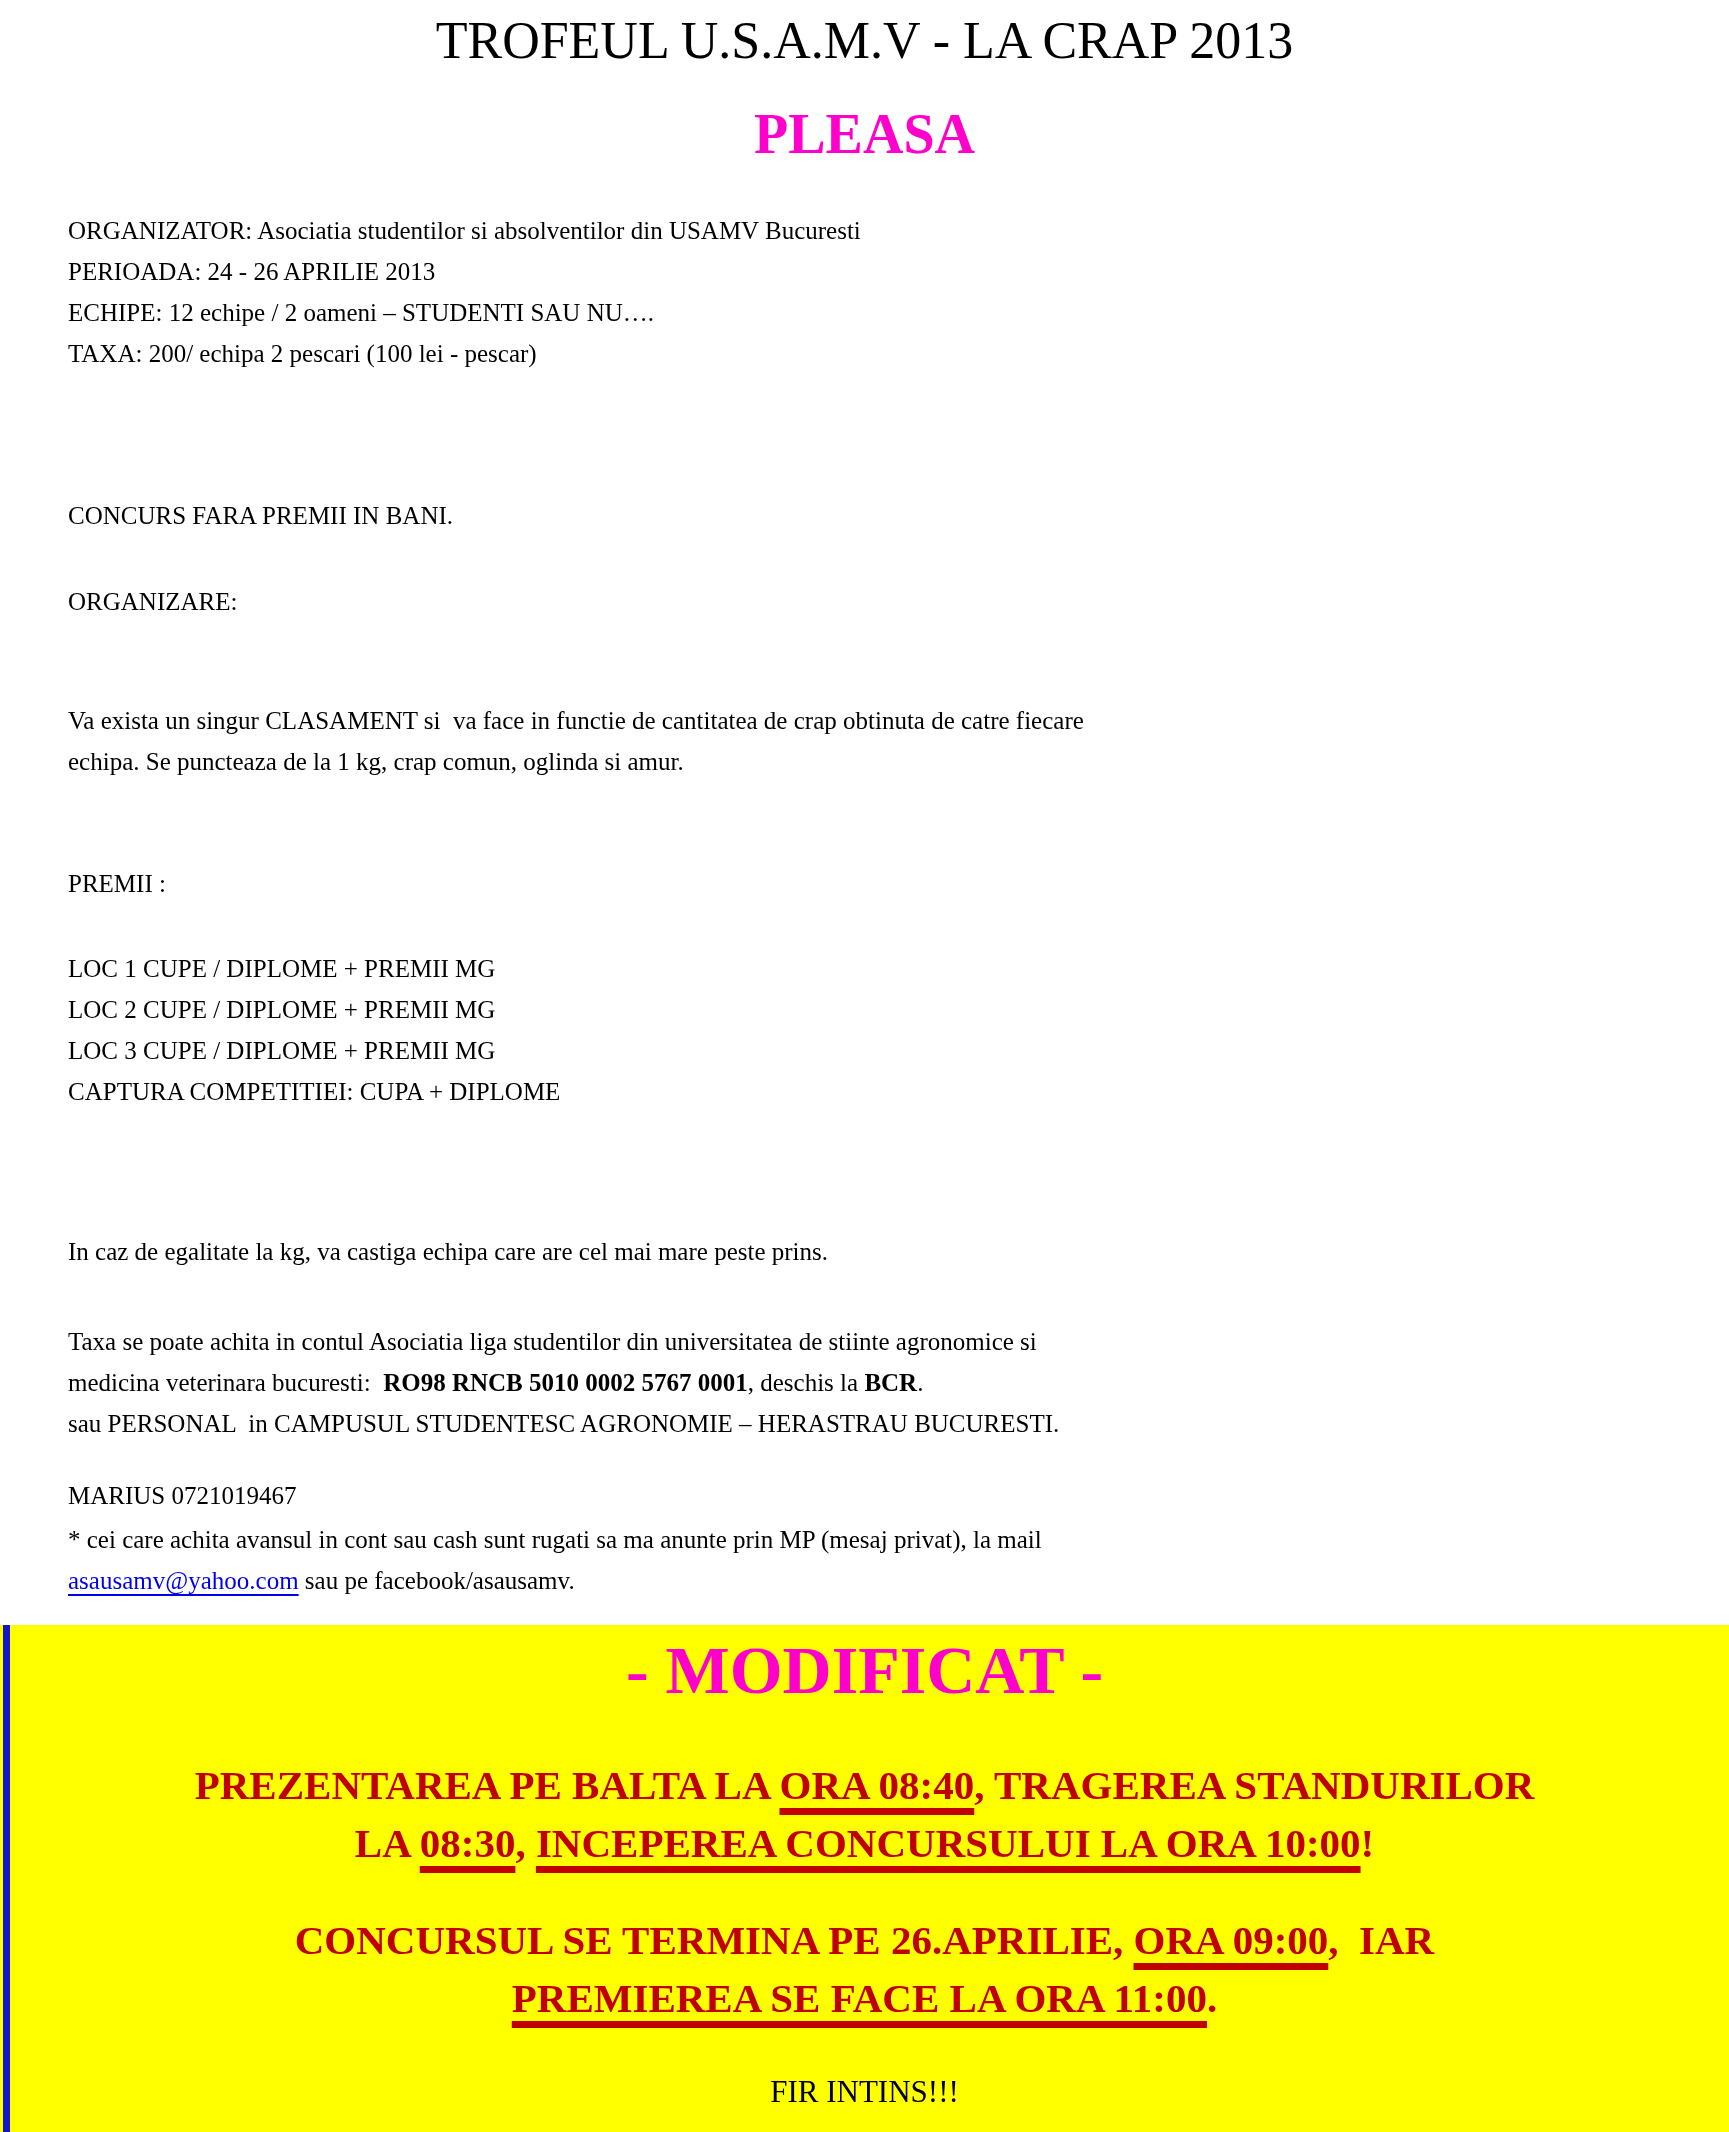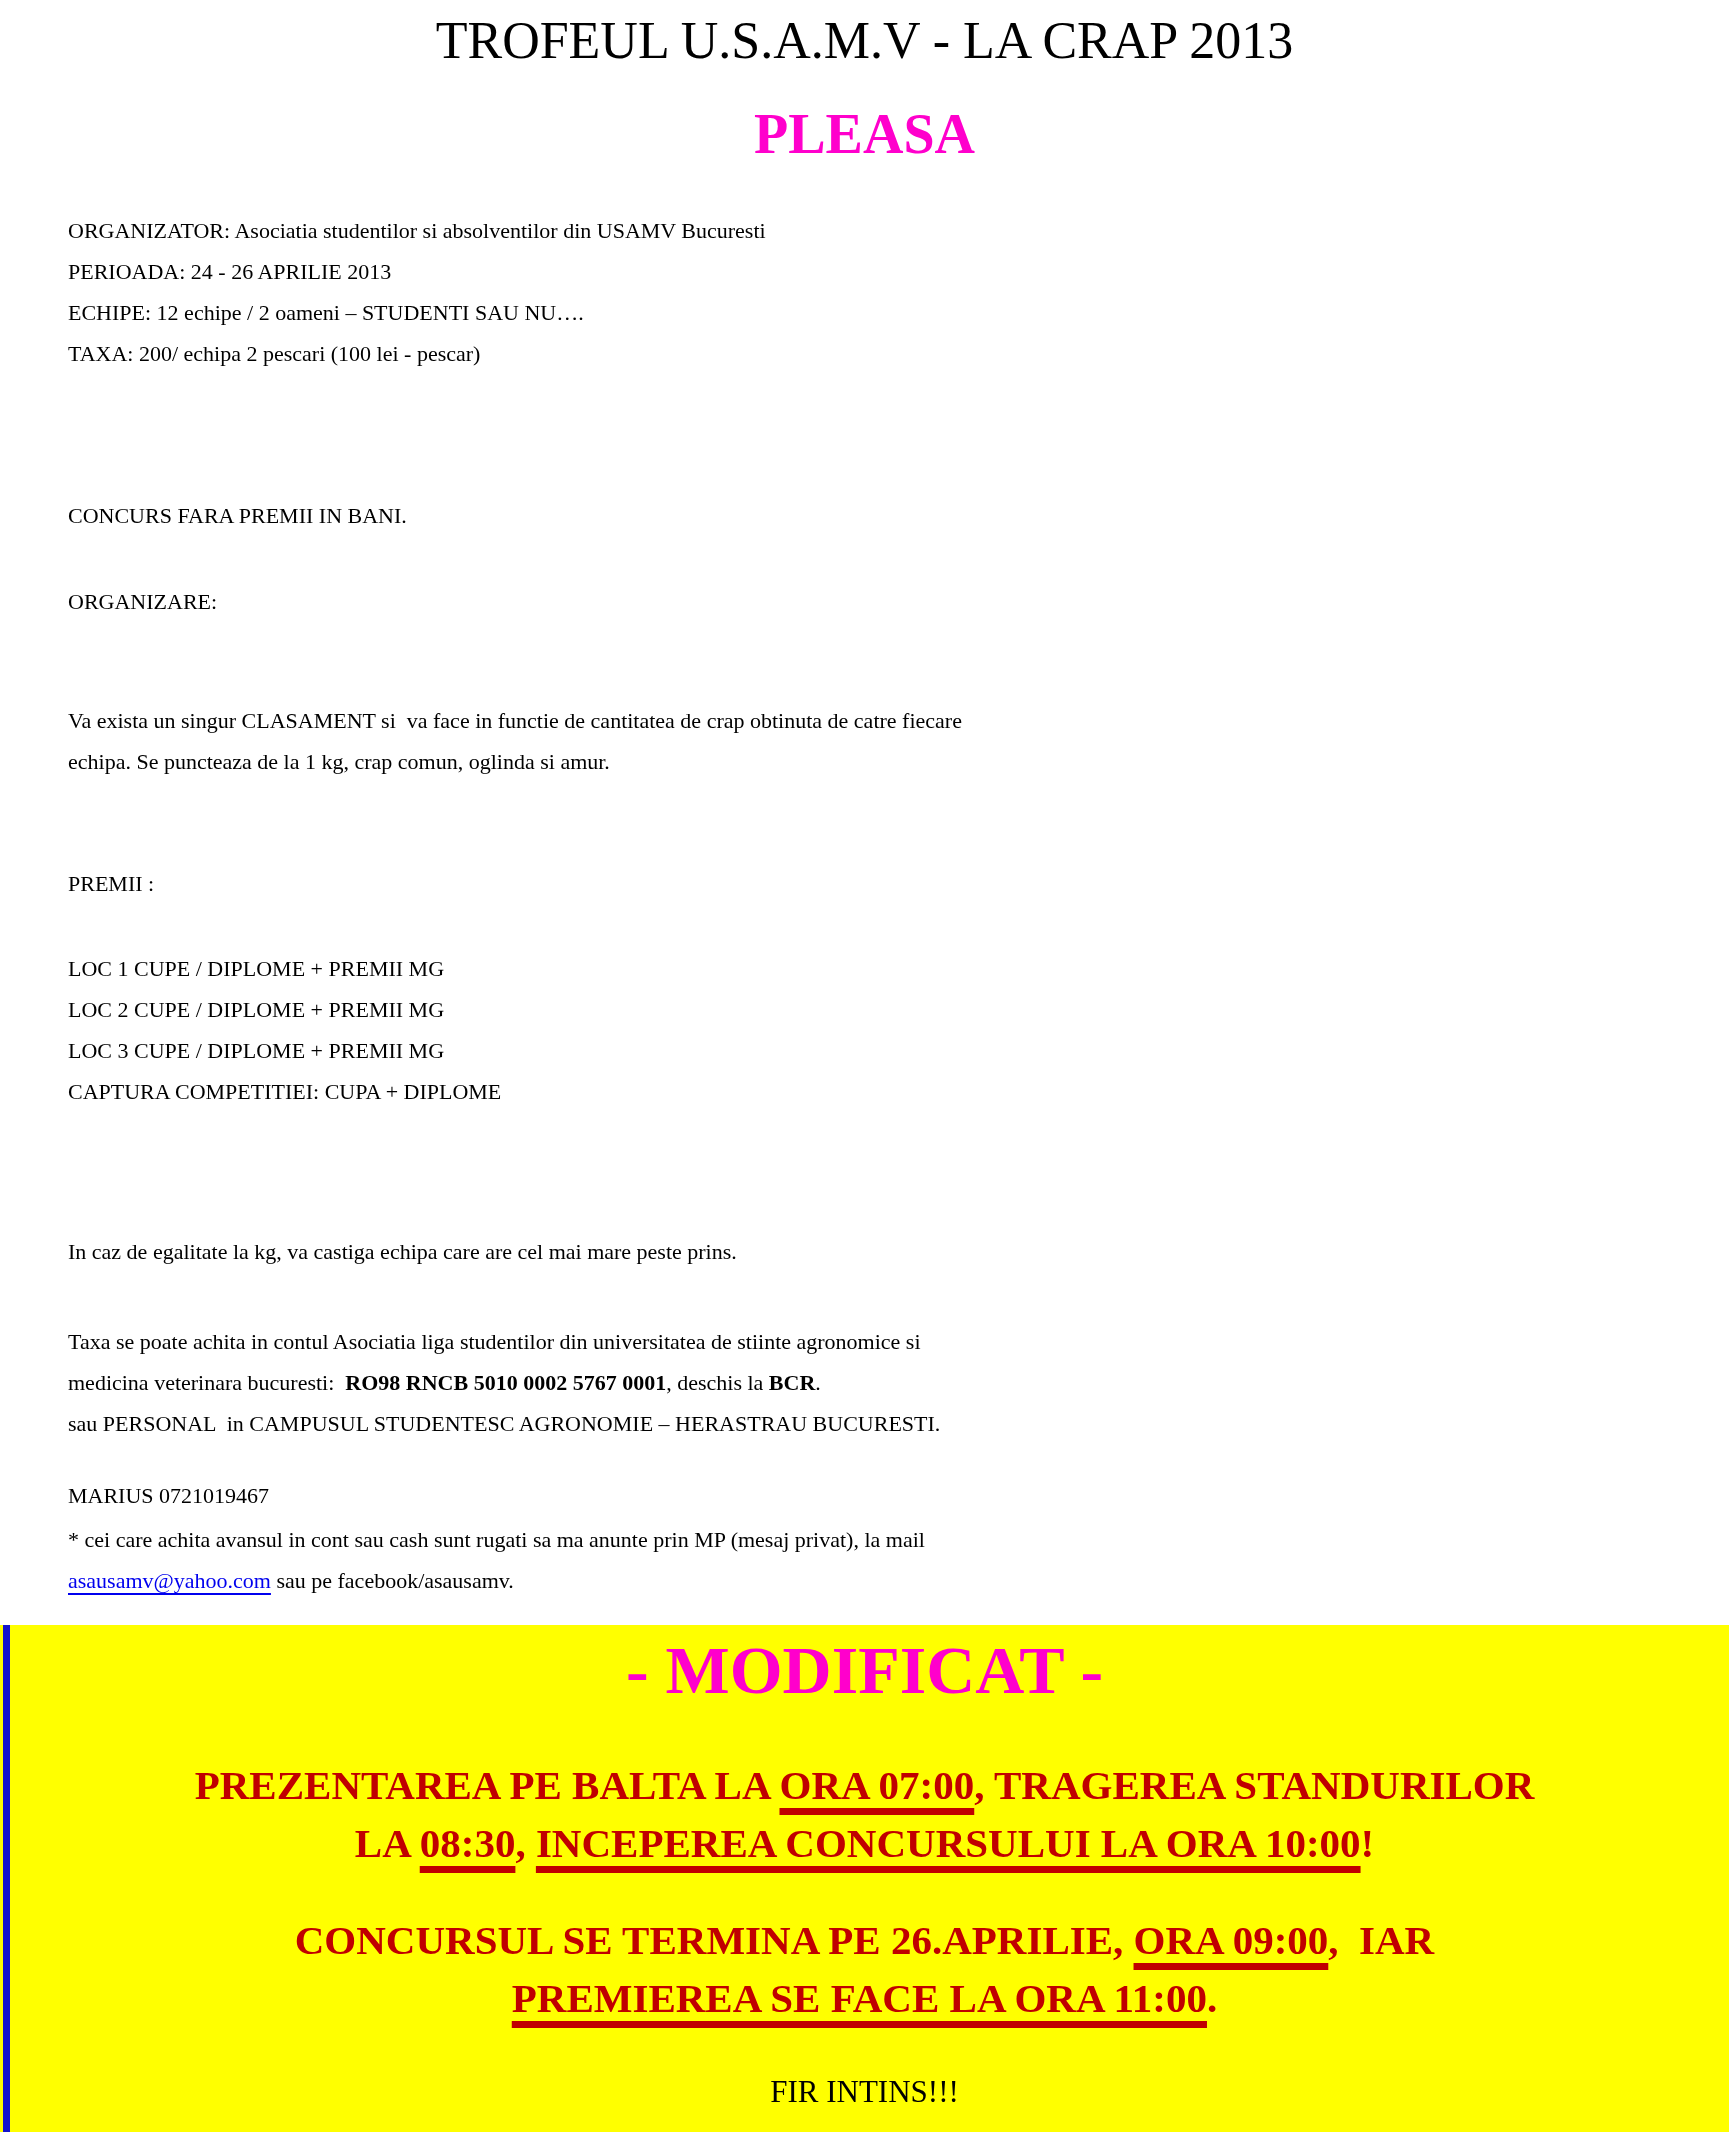--- a/index.html
+++ b/index.html
@@ -34,21 +34,21 @@
     text-align: center;
     font-size: 56px;
     font-weight: bold;
     color: var(--magenta, #FF00CC);
     line-height: 1.05;
   }
   .doc {
     position: absolute;
     left: 68px;
     right: 35px;
-    font-size: 22px;
+    font-size: 25px;
     line-height: 41px;
     white-space: pre-wrap;
   }
   .doc .seg-u {
     text-decoration-thickness: 2.2px;
     text-underline-offset: 5.2px;
   }
   .seg-b { font-weight: bold; }
   .seg-link {
     color: var(--link-blue, #0000EE);
@@ -136,19 +136,19 @@
 
   <div class="doc" style="top:1321px"><span>Taxa se poate achita in contul Asociatia liga studentilor din universitatea de stiinte agronomice si</span><br><span>medicina veterinara bucuresti:  </span><span class="seg-b">RO98 RNCB 5010 0002 5767 0001</span><span>, deschis la </span><span class="seg-b">BCR</span><span>.</span><br><span>sau PERSONAL  in CAMPUSUL STUDENTESC AGRONOMIE – HERASTRAU BUCURESTI.</span></div>
 
   <div class="doc" style="top:1475px"><span class="seg-u">MARIUS 0721019467</span></div>
 
   <div class="doc" style="top:1519px"><span>* cei care achita avansul in cont sau cash sunt rugati sa ma anunte prin MP (mesaj privat), la mail</span><br><span class="seg-link">asausamv@yahoo.com</span><span> sau pe facebook/asausamv.</span></div>
 
   <div class="notice">
     <div class="strip"></div>
     <div class="mod-heading">- MODIFICAT -</div>
-    <div class="red para1"><span>PREZENTAREA PE BALTA LA </span><span class="seg-u">ORA 07:00</span><span>, TRAGEREA STANDURILOR</span><br><span>LA </span><span class="seg-u">08:30</span><span>, </span><span class="seg-u">INCEPEREA CONCURSULUI LA ORA 10:00</span><span>!</span></div>
+    <div class="red para1"><span>PREZENTAREA PE BALTA LA </span><span class="seg-u">ORA 08:40</span><span>, TRAGEREA STANDURILOR</span><br><span>LA </span><span class="seg-u">08:30</span><span>, </span><span class="seg-u">INCEPEREA CONCURSULUI LA ORA 10:00</span><span>!</span></div>
     <div class="red para2"><span>CONCURSUL SE TERMINA PE 26.APRILIE, </span><span class="seg-u">ORA 09:00</span><span>,  IAR</span><br><span class="seg-u">PREMIEREA SE FACE LA ORA 11:00</span><span>.</span></div>
     <div class="fir">FIR INTINS!!!</div>
   </div>
 
 </div>
 
 
 </body></html>

